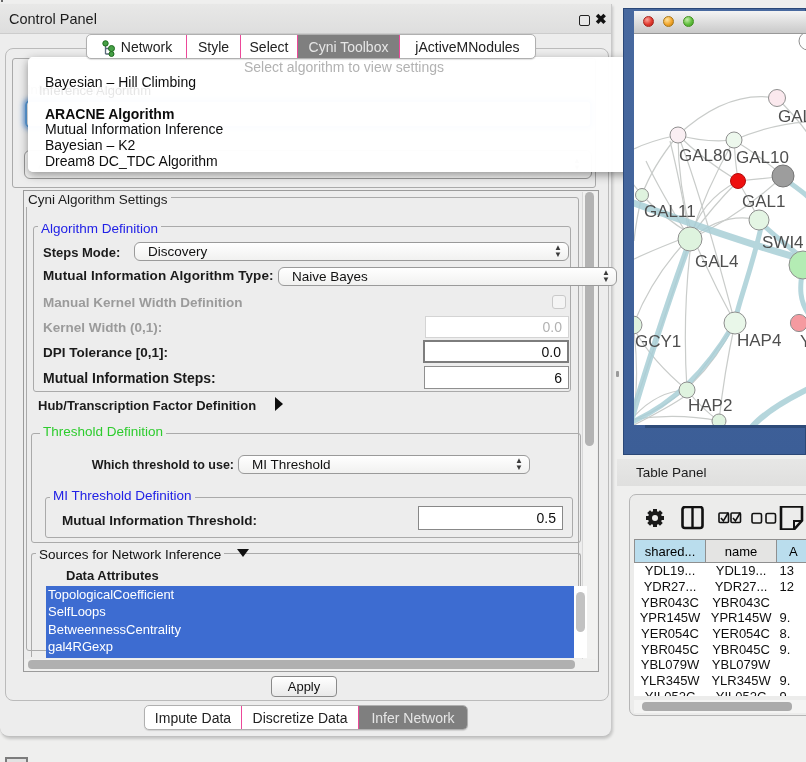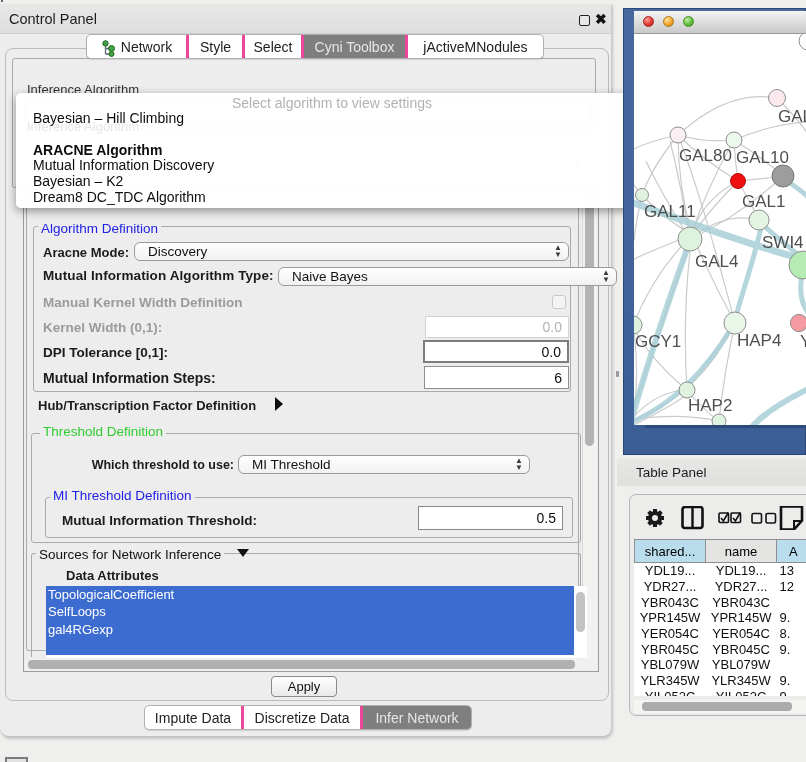--- a/index.html
+++ b/index.html
@@ -6,32 +6,32 @@
 .abs{position:absolute;}
 .b{font-weight:bold;}
 
 #cpwin{left:0;top:4px;width:611px;height:732px;background:#ededed;border-right:1px solid #c9c9c9;border-bottom:1px solid #c0c0c0;border-radius:0 0 9px 9px;box-shadow:1px 2px 3px rgba(0,0,0,.18);}
 #cptitle{left:0;top:0;width:611px;height:29px;background:linear-gradient(#e8e8e7,#dedede);border-bottom:1px solid #cccccc;}
 #cptitle span{position:absolute;left:9px;top:7px;font-size:14.5px;color:#1c1c1c;}
 .flt{left:579px;top:11px;width:9px;height:9px;border:1.5px solid #222;border-radius:2px;background:#e8e8e8;}
 .clz{left:595px;top:7px;font-size:14px;font-weight:bold;color:#111;}
 
 .tabrow{height:23px;display:flex;background:#fff;border:1px solid #b0b0b0;border-radius:5px;overflow:hidden;box-shadow:0 1px 1px rgba(0,0,0,.12);}
-.tabrow .tb{display:flex;align-items:center;justify-content:center;font-size:14px;color:#222;border-right:3px solid #ec4899;white-space:nowrap;}
+.tabrow .tb{display:flex;align-items:center;justify-content:center;font-size:14px;color:#222;border-right:1px solid #ec4899;white-space:nowrap;}
 .tabrow .tb:last-child{border-right:none;}
 .tabrow .sel{background:#7f7f7f;color:#e6e6e6;}
 
 #cpanel{left:5px;top:44px;width:602px;height:651px;border:1px solid #bbbbbb;border-radius:8px;background:#ededed;}
 
 .gbox{border:1px solid #aaaaaa;border-radius:3px;}
 .combo{background:linear-gradient(#ffffff,#f1f1f0);border:1px solid #9a9a9a;border-radius:6px;}
 .combo .ar{position:absolute;right:5px;top:50%;margin-top:-6.5px;width:10px;height:13px;font-size:8px;line-height:6.5px;color:#3a3a3a;text-align:center;letter-spacing:0;}
 .combo .tx{position:absolute;left:13px;top:0;bottom:0;display:flex;align-items:center;font-size:13.5px;color:#111;}
 
-#popup{left:16px;top:53px;width:632px;height:115px;background:rgba(255,255,255,.98);border-radius:5px;box-shadow:0 3px 10px rgba(0,0,0,.4);margin-top:36px;}
+#popup{left:28px;top:53px;width:632px;height:115px;background:rgba(255,255,255,.98);border-radius:5px;box-shadow:0 3px 10px rgba(0,0,0,.4);}
 #popup .prompt{position:absolute;left:0;right:0;top:2px;text-align:center;color:#b2b2b2;font-size:14px;}
 #popup .it{position:absolute;left:1px;height:15.7px;line-height:15.7px;font-size:14px;color:#0d0d0d;padding-left:16px;}
 
 #spane{left:23px;top:186px;width:574px;height:480px;border:1px solid #9b9b9b;background:#ededed;}
 #vsb{right:1px;top:1px;width:14px;bottom:1px;background:#f2f2f1;border-left:1px solid #d8d8d8;}
 #vsb .th{position:absolute;left:2px;top:0px;width:9px;height:254px;background:#b3b3b3;border-radius:5px;}
 .gtitle{position:absolute;font-size:13.5px;background:#ededed;padding:0 3px;white-space:nowrap;}
 label.fl{position:absolute;font-size:13px;font-weight:bold;color:#1b1b1b;white-space:nowrap;}
 .tfield{position:absolute;background:#fff;font-size:14px;color:#0d0d0d;display:flex;align-items:center;justify-content:flex-end;box-sizing:border-box;padding-right:6px;}
 
@@ -80,21 +80,21 @@
   <div id="spane" class="abs">
     <div id="vsb" class="abs">
         <div class="th"></div>
       </div>
 
     <div class="abs gbox" style="left:2px;top:6px;width:551px;height:452px;"></div>
     <div class="gtitle" style="left:1px;top:1px;color:#1d1d1d;">Cyni Algorithm Settings</div>
 
     <div class="abs gbox" style="left:9px;top:35px;width:536px;height:164px;"></div>
     <div class="gtitle" style="left:14px;top:30px;color:#2121e6;">Algorithm Definition</div>
-    <label class="fl" style="left:19px;top:54px;">Aracne Mode:</label>
+    <label class="fl" style="left:19px;top:54px;">Steps Mode:</label>
     <div class="abs combo" style="left:110px;top:51px;width:433px;height:17px;">
         <span class="tx">Discovery</span>
         <span class="ar">▲<br>▼</span>
       </div>
     <label class="fl" style="left:19px;top:77px;font-size:13.5px;letter-spacing:0.1px;">Mutual Information Algorithm Type:</label>
     <div class="abs combo" style="left:254px;top:76px;width:289px;height:17px;padding-left:48px;">
         <span class="tx">Naive Bayes</span>
         <span class="ar">▲<br>▼</span>
       </div>
     <label class="fl" style="left:19px;top:104px;color:#9b9b9b;font-size:13.5px;">Manual Kernel Width Definition</label>
@@ -121,20 +121,21 @@
     <label class="fl" style="left:38px;top:322px;font-size:13.5px;">Mutual Information Threshold:</label>
     <div class="tfield" style="left:394px;top:315px;width:145px;height:24px;border:1.5px solid #888888;">0.5</div>
 
     <div class="abs gbox" style="left:7px;top:362px;width:548px;height:103px;border-bottom:none;border-radius:3px 3px 0 0;"></div>
     <div class="gtitle" style="left:12px;top:356px;color:#111;">Sources for Network Inference</div>
     <div class="abs" style="left:213px;top:358px;width:0;height:0;border-top:8px solid #111;border-left:6px solid transparent;border-right:6px solid transparent;"></div>
     <label class="fl" style="left:14px;top:377px;font-size:13px;margin-left:28px;">Data Attributes</label>
     <div id="dalist" class="abs">
       <div class="row">TopologicalCoefficient</div>
       <div class="row">SelfLoops</div>
+      <div class="row">BetweennessCentrality</div>
       <div class="row">gal4RGexp</div>
       <div class="row" style="color:#3d6cd1;">x</div>
       <div class="vth"></div>
     </div>
     <div id="hsb" class="abs">
         <div class="th"></div>
       </div>
   </div>
 
   <div id="applybtn" class="abs">Apply</div>
@@ -143,21 +144,21 @@
     <div class="tb" style="width:96px;">Impute Data</div>
     <div class="tb" style="width:116px;">Discretize Data</div>
     <div class="tb sel" style="width:108px;">Infer Network</div>
   </div>
 
   <div id="popup" class="abs">
     <div class="prompt">Select algorithm to view settings</div>
     <div style="position:absolute;left:11px;top:26px;font-size:13px;color:rgba(50,50,50,.12);">Inference Algorithm</div>
     <div class="it" style="top:18px;">Bayesian – Hill Climbing</div>
     <div class="it b" style="top:50px;">ARACNE Algorithm</div>
-    <div class="it" style="top:65px;">Mutual Information Discovery</div>
+    <div class="it" style="top:65px;">Mutual Information Inference</div>
     <div class="it" style="top:81px;">Bayesian – K2</div>
     <div class="it" style="top:97px;">Dream8 DC_TDC Algorithm</div>
   </div>
 
   <div class="abs tabrow" style="left:86px;top:30px;">
     <div class="tb" style="width:99px;">
       <svg width="15" height="17" viewBox="0 0 15 17" style="margin-right:5px;margin-top:4px;">
           <path d="M4.5 4 V14 M4.5 8.5 H8.5 M4.5 14 H8.5" stroke="#5a6a7a" stroke-width="1.3" fill="none"></path>
           <circle cx="4.5" cy="3.4" r="2.7" fill="#46a046" stroke="#1e6b1e"></circle>
           <circle cx="10.5" cy="8.5" r="3" fill="#46a046" stroke="#1e6b1e"></circle>

